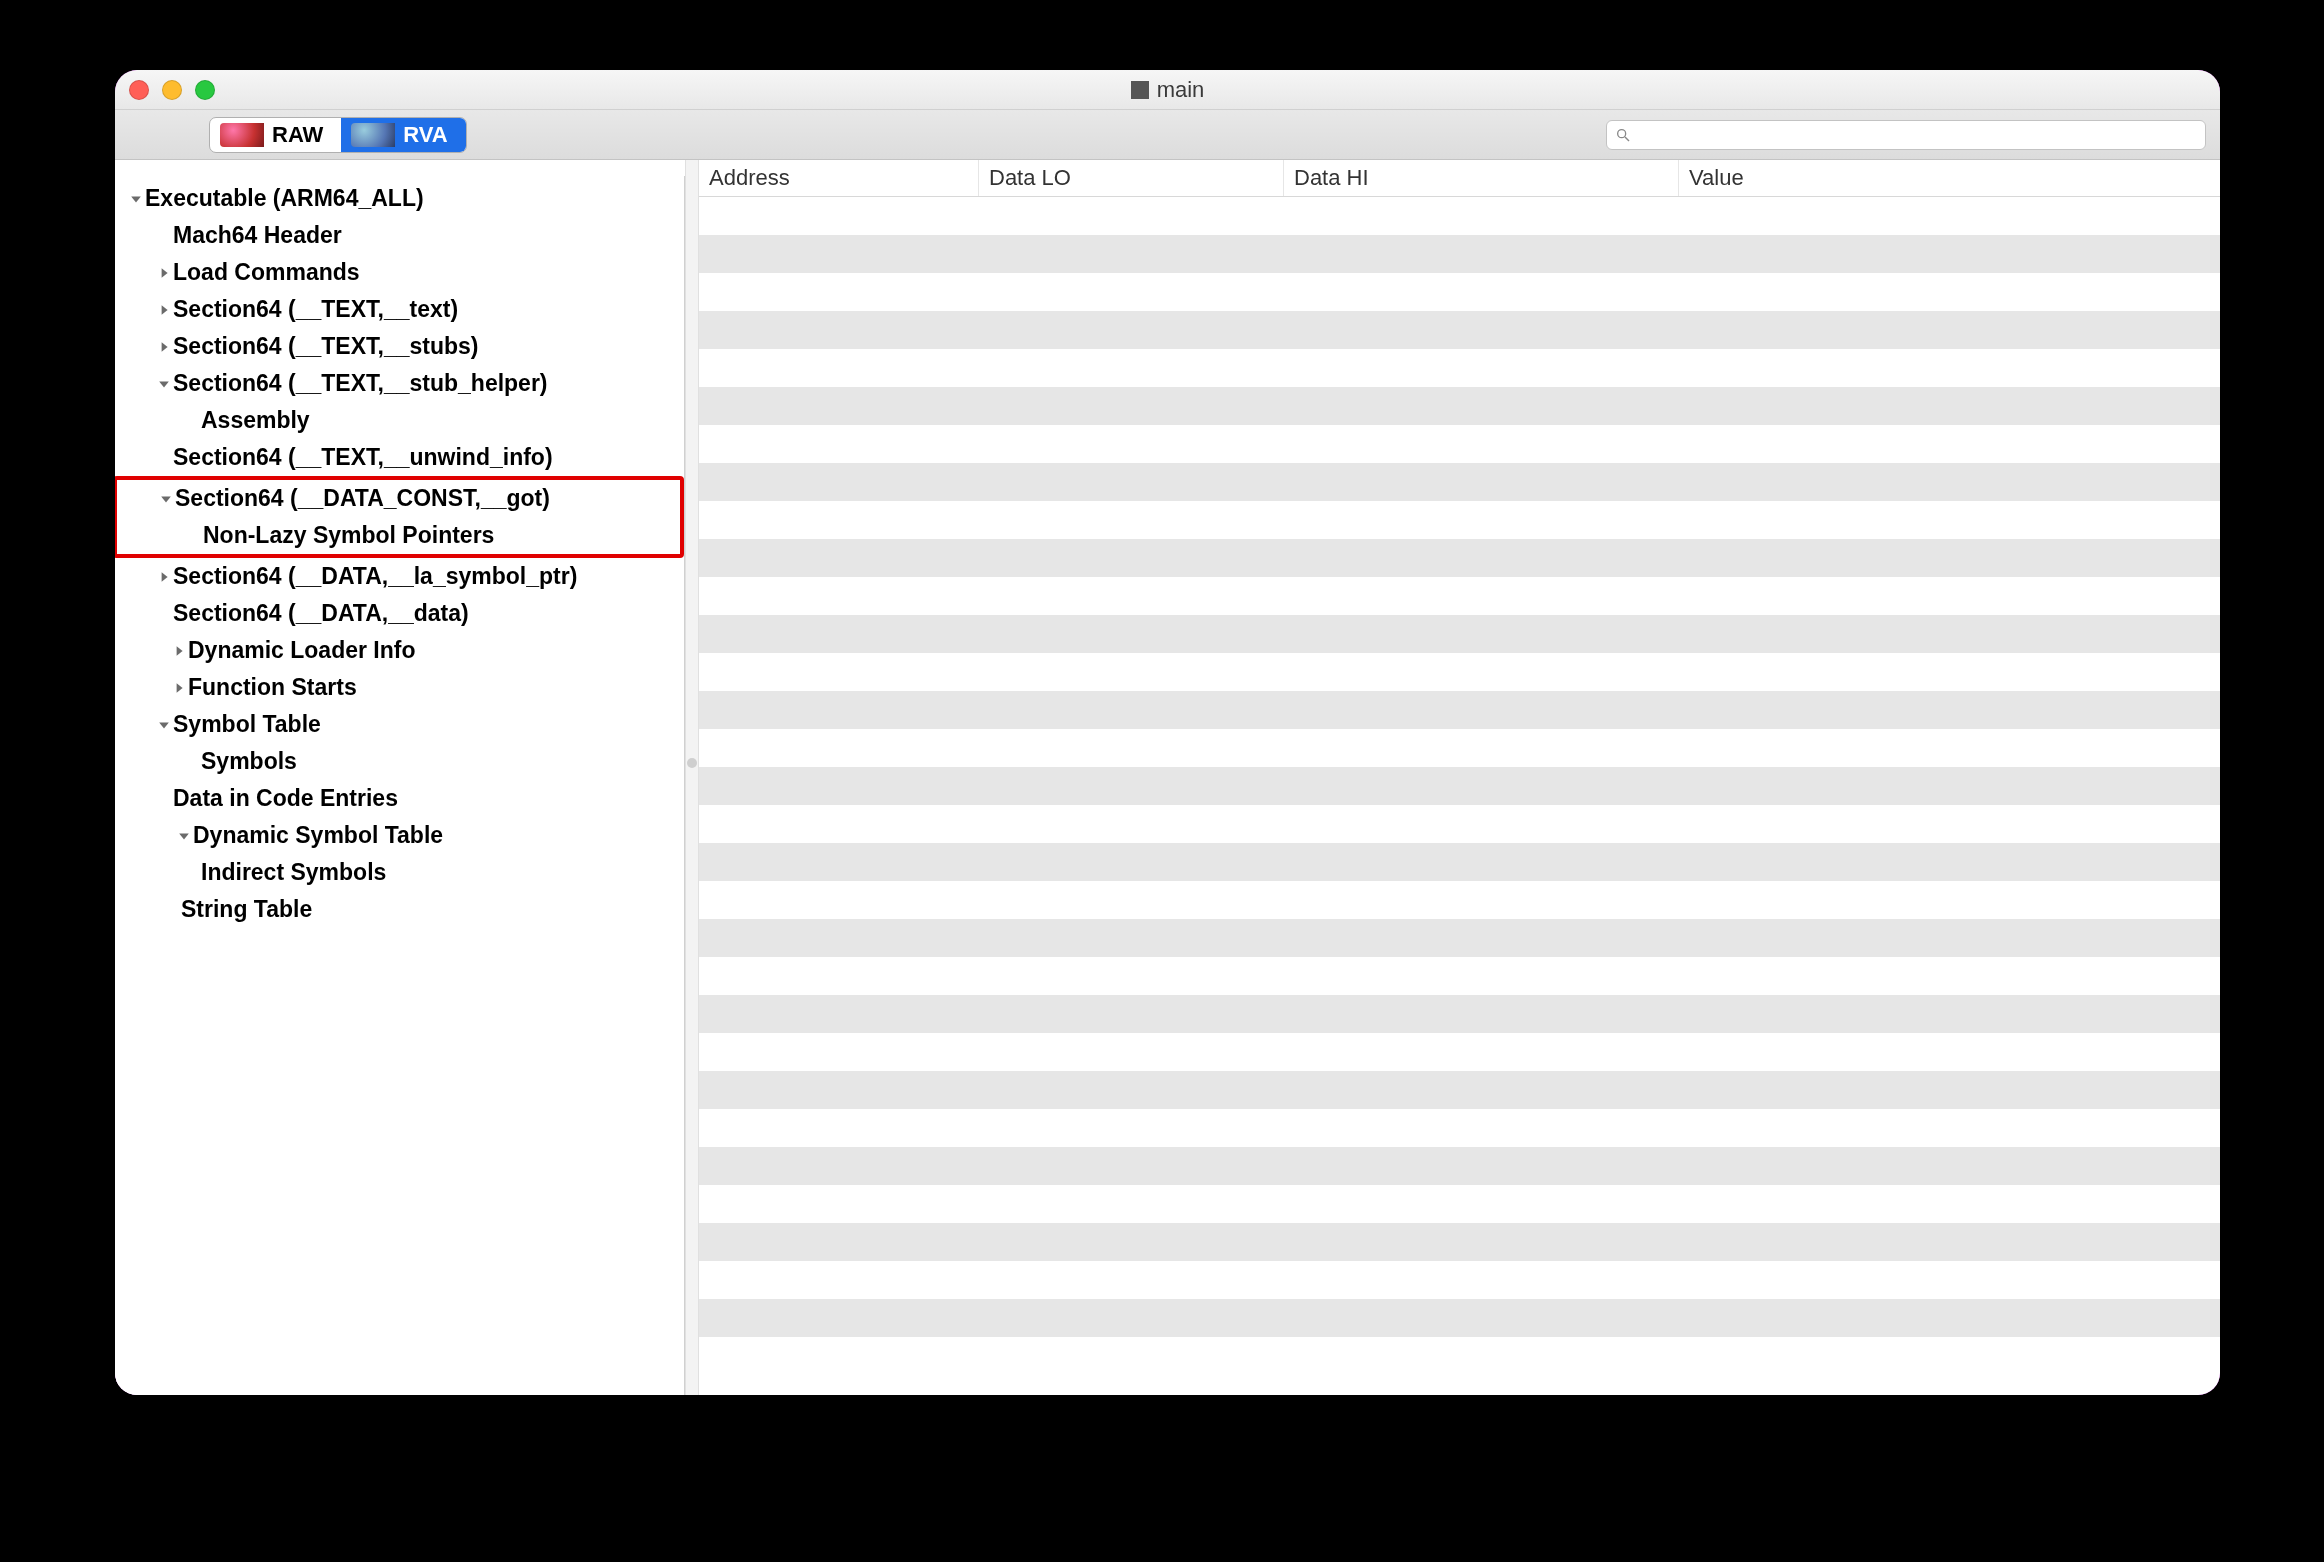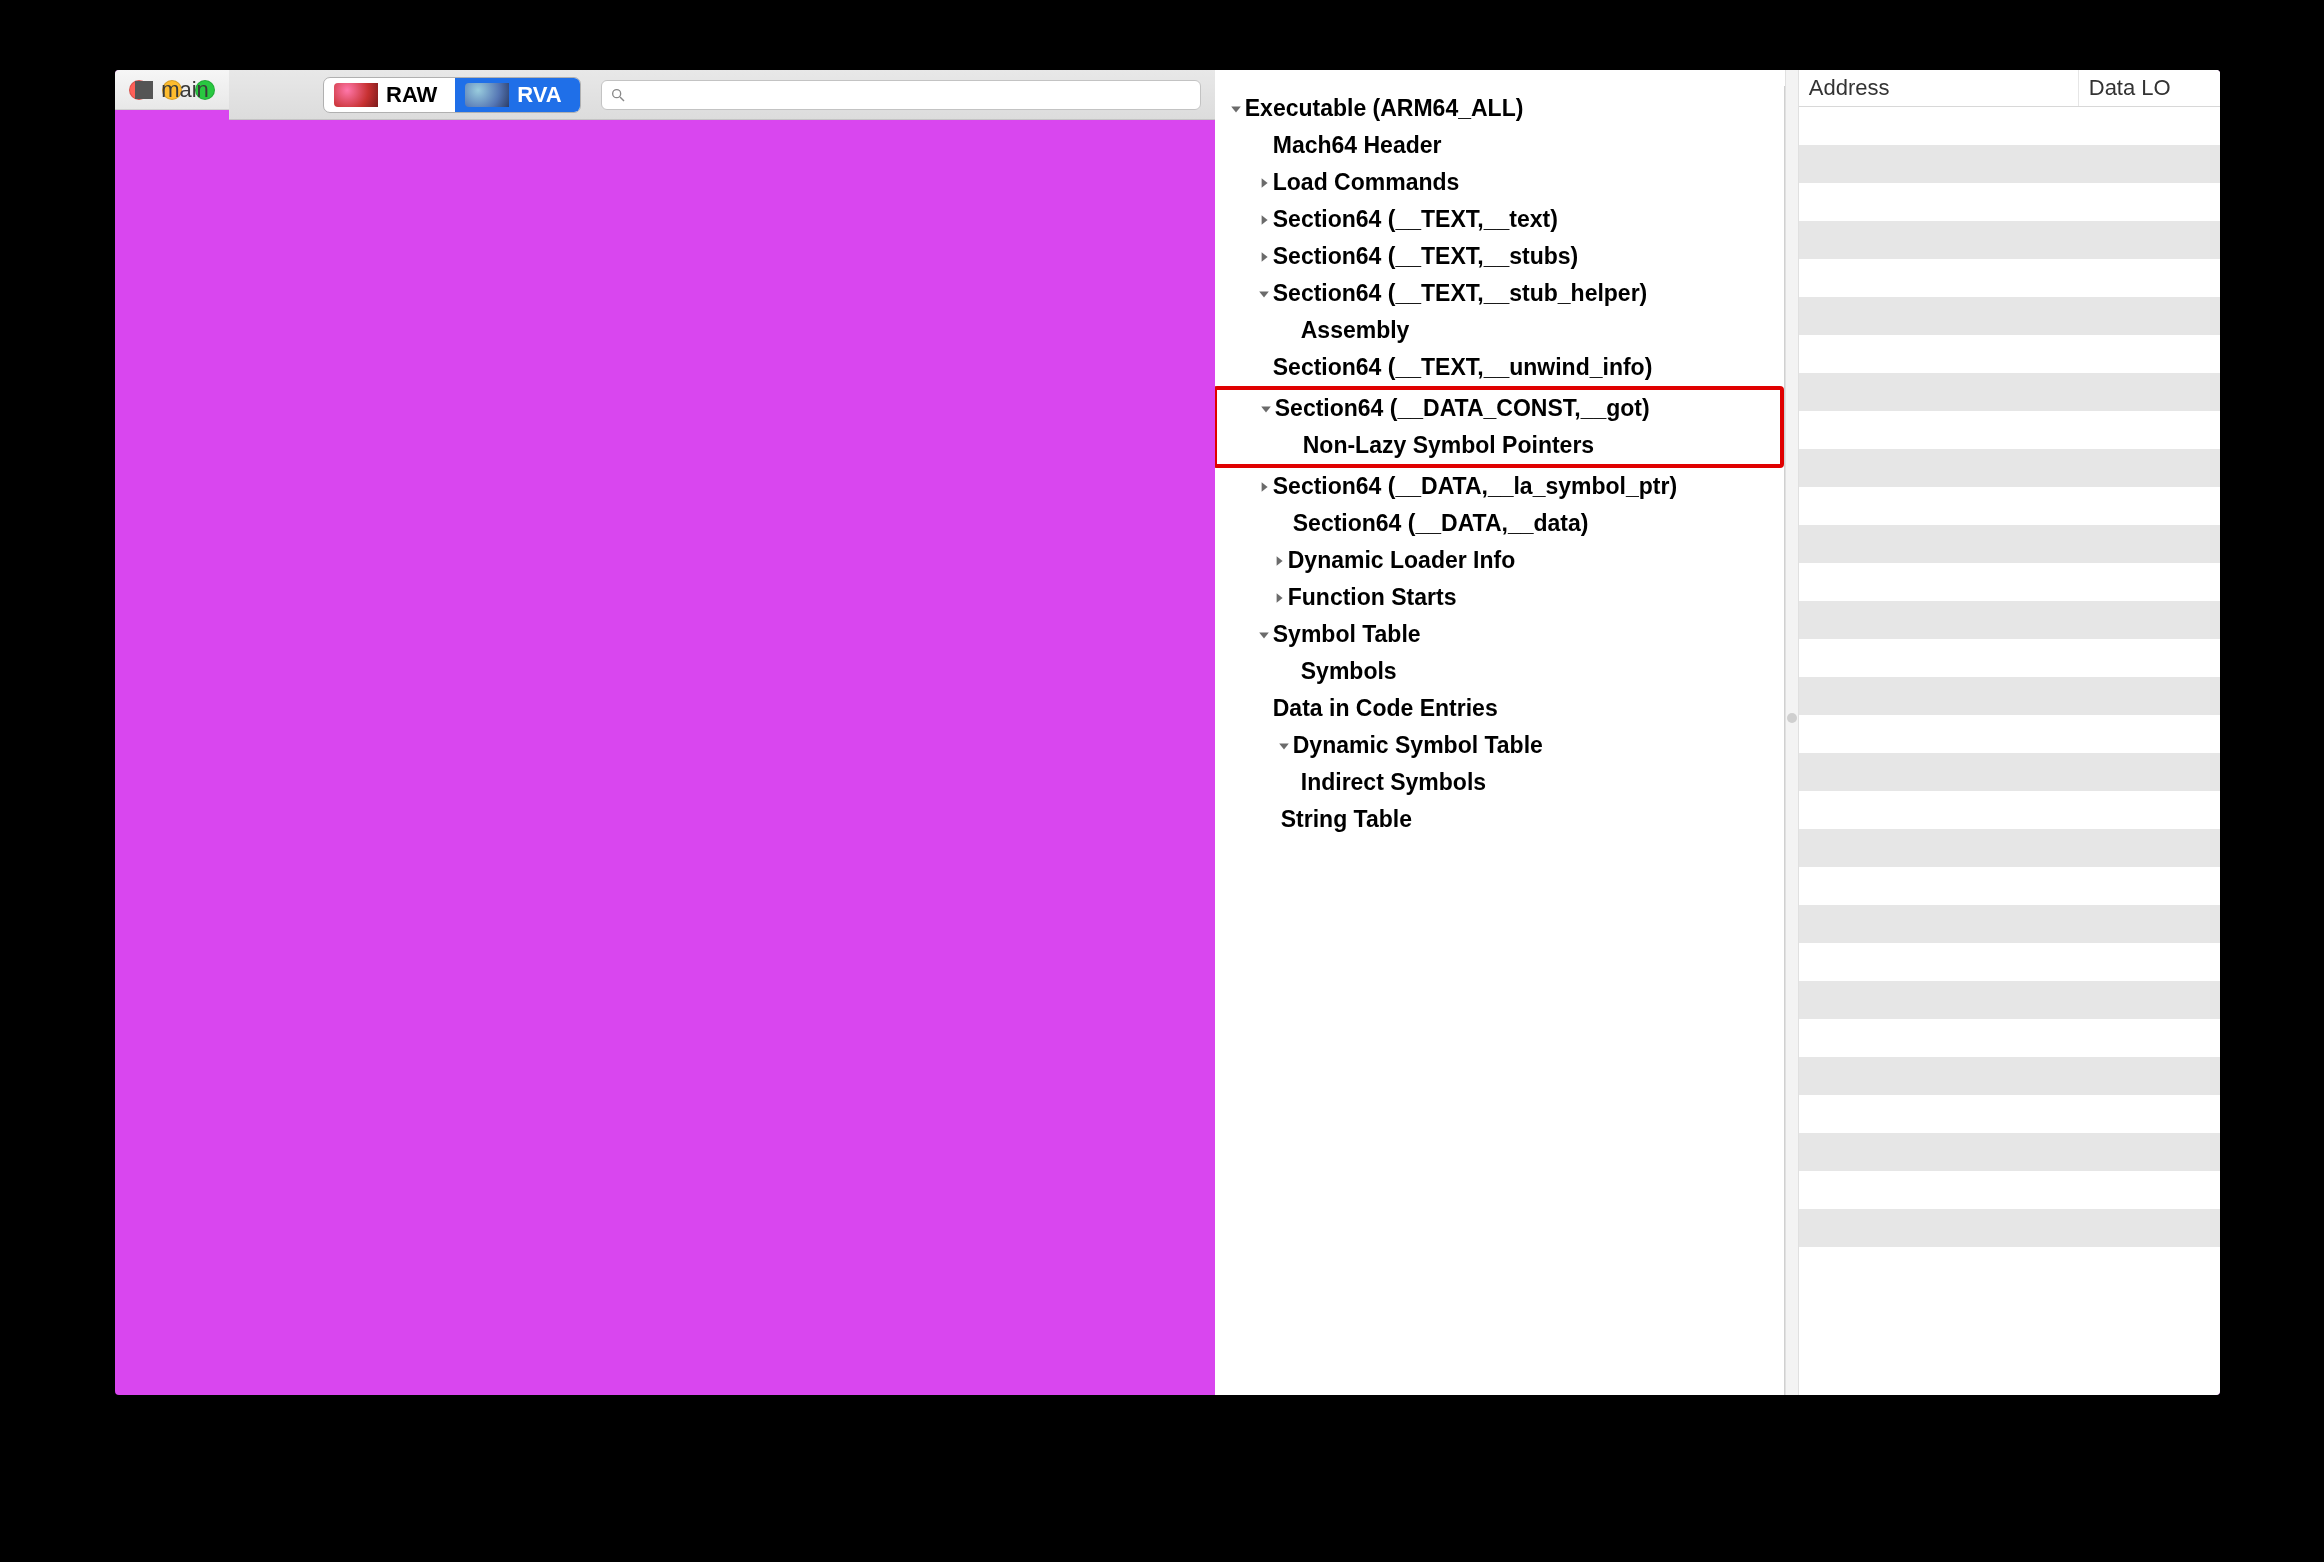--- a/index.html
+++ b/index.html
@@ -13,25 +13,25 @@
     height: 1562px;
     position: relative;
   }
   .window {
     position: absolute;
     left: 115px;
     top: 70px;
     width: 2105px;
     height: 1325px;
     background: #d946ef;
-    border-radius: 4px;
+    border-radius: 22px;
     box-shadow: 0 30px 90px rgba(0,0,0,0.6), 0 0 0 1px rgba(0,0,0,0.15);
     overflow: hidden;
     display: flex;
-    flex-direction: row;
+    flex-direction: column;
   }
   .titlebar {
     height: 40px;
     background: linear-gradient(#f6f6f6,#e8e8e8);
     border-bottom: 1px solid #d0d0d0;
     display: flex;
     align-items: center;
     padding: 0 14px;
     position: relative;
   }
@@ -248,21 +248,21 @@
           </div>
         </div>
         <div class="tree-row bold" style="padding-left: 40px;">
           <span class="disclosure">
             <svg viewBox="0 0 10 10">
               <path d="M3 1 L8 5 L3 9 Z" fill="#6b6b6b"></path>
             </svg>
           </span>
           <span>Section64 (__DATA,__la_symbol_ptr)</span>
         </div>
-        <div class="tree-row bold" style="padding-left: 60px;">
+        <div class="tree-row bold" style="padding-left: 40px;">
           <span class="disclosure"></span>
           <span>Section64 (__DATA,__data)</span>
         </div>
         <div class="tree-row bold" style="padding-left: 55px;">
           <span class="disclosure">
             <svg viewBox="0 0 10 10">
               <path d="M3 1 L8 5 L3 9 Z" fill="#6b6b6b"></path>
             </svg>
           </span>
           <span>Dynamic Loader Info</span>

